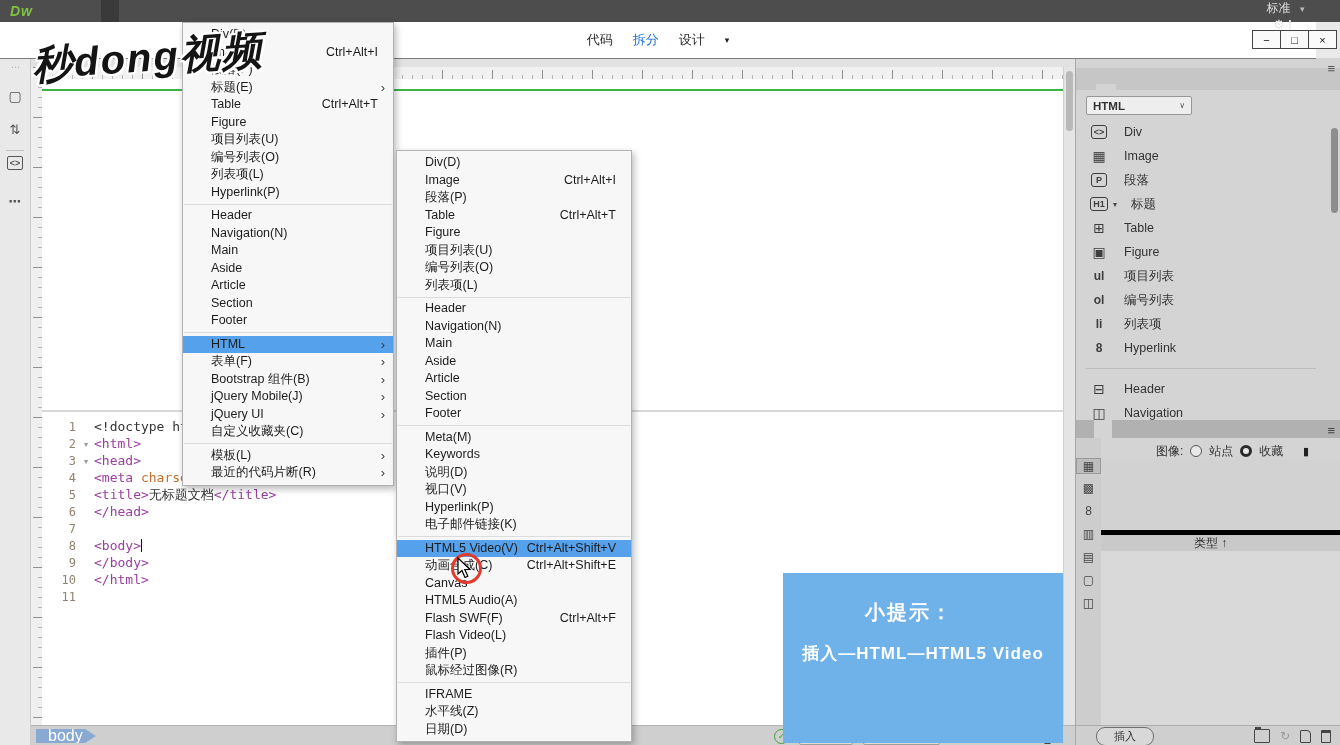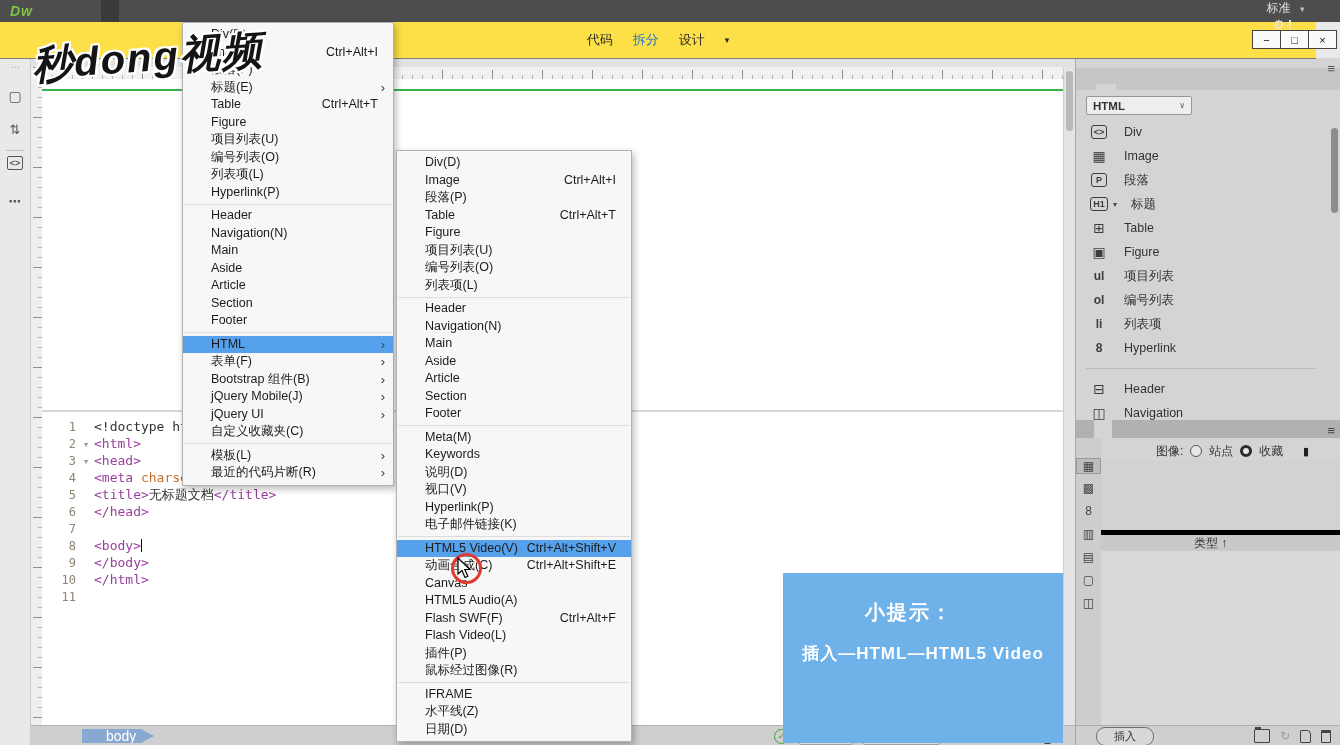--- a/index.html
+++ b/index.html
@@ -17,21 +17,21 @@
   .mb-right{position:absolute;right:0;top:0;height:22px;display:flex;align-items:center;flex-direction:column;}
   .workspace{color:#ddd;margin-right:22px;font-size:12px;}
   .workspace .car{font-size:9px;margin-left:6px;color:#bbb;}
   .gearwrap{color:#e8e8e8;font-size:13px;margin-right:28px;}
   .gearwrap .bang{font-weight:bold;margin-left:3px;}
   .winbtns{display:flex;margin-right:3px;margin-top:-2px;}
   .winbtn{width:27px;height:17px;background:#fafafa;border:1px solid #444;margin-left:-1px;
           color:#111;font-size:11px;display:flex;align-items:center;justify-content:center;}
 
   
-  .toolbar2{position:absolute;left:0;top:22px;width:1316px;height:36px;background:#fde047;
+  .toolbar2{position:absolute;left:0;top:22px;width:1316px;height:36px;background:#ffffff;
             border-bottom:1px solid #7d7d7d;z-index:5;}
   .viewtabs{position:absolute;left:50%;top:9px;transform:translateX(-50%);display:flex;
             gap:20px;font-size:13px;color:#2b2b2b;align-items:center;}
   .viewtab.selected{color:var(--split-blue);}
   .viewtabs .car{font-size:9px;color:#222;}
 
   
   .left-rail{position:absolute;left:0;top:58px;width:30px;height:687px;background:#e9e9e9;
              border-right:1px solid #cdcdcd;z-index:4;}
   .lr-ic{width:30px;text-align:center;color:#555;position:absolute;font-size:13px;}
@@ -78,22 +78,22 @@
   .c-tag{color:var(--code-tag);}
   .c-attr{color:#c46f2c;}
   .c-val{color:#2e7d8a;}
   .caret{display:inline-block;width:1px;height:13px;background:#111;vertical-align:-2px;}
   .code-pad{height:6px;}
 
   
   .status-bar{position:absolute;left:30px;top:725px;width:1045px;height:20px;background:#cfcfcf;
               border-top:1px solid #b3b3b3;font-size:11px;color:#333;}
   .body-tag{position:absolute;left:6px;top:3px;width:48px;height:14px;background:var(--tag-blue);
-            color:#fff;font-size:14px;line-height:14px;padding-left:24px;
-            clip-path:polygon(0 0,82% 0,100% 50%,82% 100%,0 100%);margin-left:46px;}
+            color:#fff;font-size:16px;line-height:14px;padding-left:12px;
+            clip-path:polygon(0 0,82% 0,100% 50%,82% 100%,0 100%);}
   .sb-right{position:absolute;left:744px;top:0;height:20px;display:flex;align-items:center;gap:10px;}
   .sb-check{width:13px;height:13px;border:1.5px solid #3fa23f;border-radius:50%;color:#3fa23f;
             font-size:9px;display:flex;align-items:center;justify-content:center;}
   .sb-select{background:#dcdcdc;border:1px solid #9e9e9e;border-radius:2px;height:15px;
              display:flex;align-items:center;padding:0 5px;gap:6px;color:#222;}
   .sb-select .car{font-size:8px;color:#555;}
   .sb-pos{color:#666;}
   .sb-device{margin-left:26px;width:17px;height:12px;border:1.5px solid #444;border-radius:2px;position:relative;background:#cfcfcf;}
   .sb-device::after{content:"";position:absolute;right:-3px;bottom:-2px;width:5px;height:8px;
                     background:#cfcfcf;border:1.5px solid #444;border-radius:1px;}

